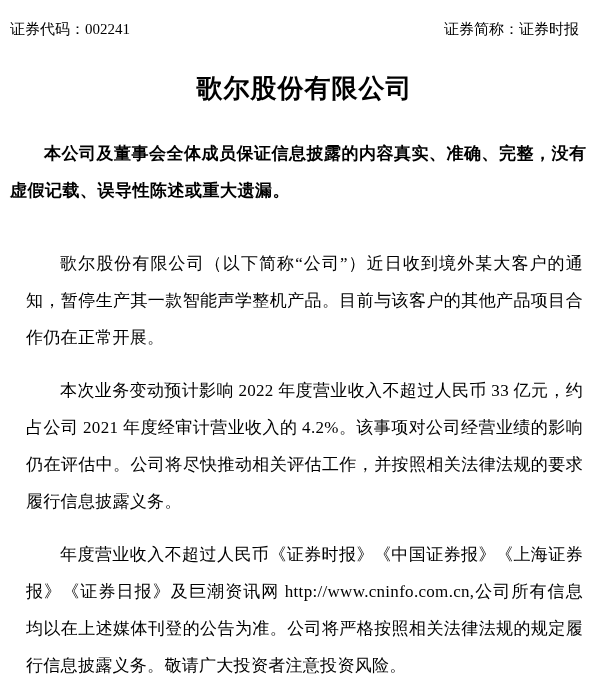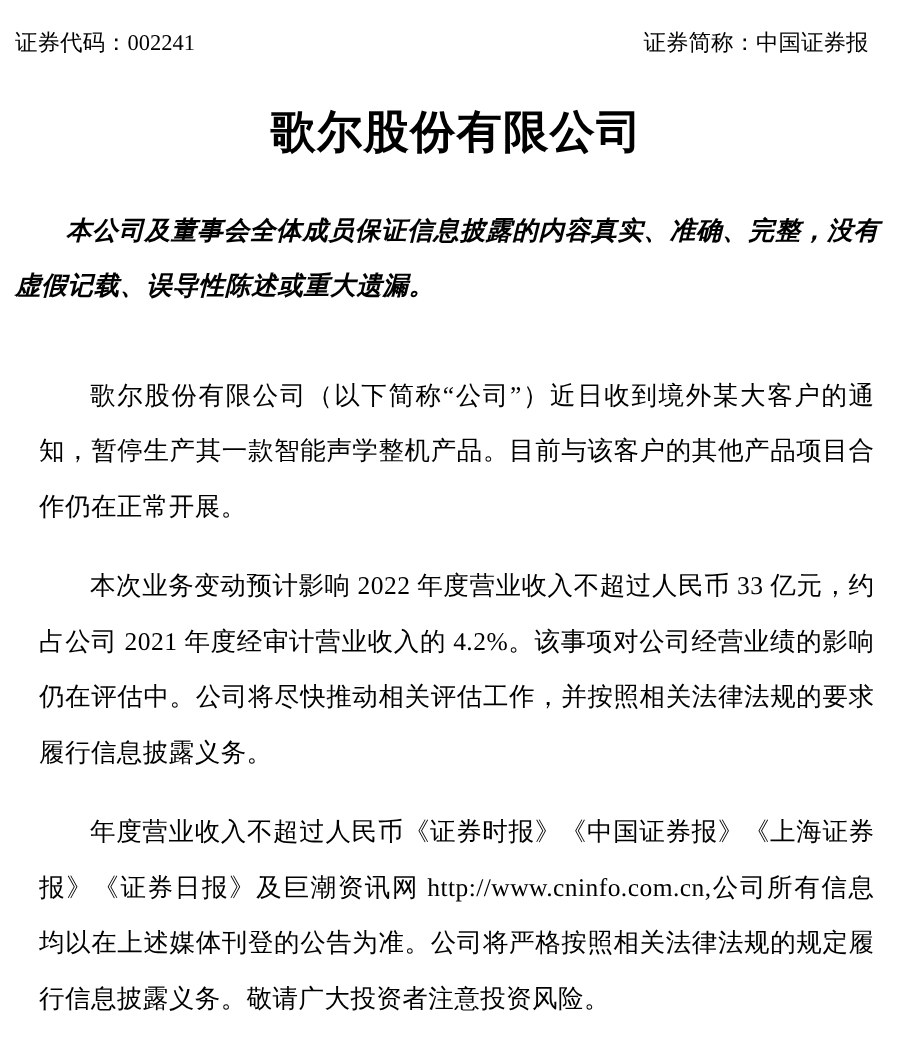--- a/index.html
+++ b/index.html
@@ -32,54 +32,53 @@
     white-space: nowrap;
   }
   .title-block {
     margin-top: 30px;
     text-align: center;
     font-family: "Liberation Sans", "DejaVu Sans", sans-serif;
     font-weight: 700;
     color: #000000;
   }
   .title-line {
-    font-size: 30px;
+    font-size: 26px;
     line-height: 41px;
     letter-spacing: 1px;
   }
   .disclaimer {
     margin: 26px 0 0 0;
     font-family: "Liberation Sans", "DejaVu Sans", sans-serif;
     font-weight: 700;
     font-size: 17px;
     line-height: 37px;
     text-indent: 2em;
     letter-spacing: 0.5px;
-    font-style: italic;
   }
   .body-paragraph {
     margin: 16px;
     font-size: 17px;
     line-height: 37px;
     text-indent: 2em;
     letter-spacing: 0.3px;
     text-align: justify;
   }
   .body-paragraph.first-after-disclaimer {
     margin-top: 36px;
   }
 </style>
 </head>
 <body>
 
 <div class="page">
 
   <div class="doc-header">
     <span>证券代码：002241</span>
-    <span>证券简称：中国证券报</span>
+    <span>证券简称：证券时报</span>
   </div>
 
   <div class="title-block">
     <div class="title-line">歌尔股份有限公司</div>
   </div>
 
   <p class="disclaimer">本公司及董事会全体成员保证信息披露的内容真实、准确、完整，没有虚假记载、误导性陈述或重大遗漏。</p>
 
   <p class="body-paragraph first-after-disclaimer">歌尔股份有限公司（以下简称“公司”）近日收到境外某大客户的通知，暂停生产其一款智能声学整机产品。目前与该客户的其他产品项目合作仍在正常开展。</p>
   <p class="body-paragraph">本次业务变动预计影响 2022 年度营业收入不超过人民币 33 亿元，约占公司 2021 年度经审计营业收入的 4.2%。该事项对公司经营业绩的影响仍在评估中。公司将尽快推动相关评估工作，并按照相关法律法规的要求履行信息披露义务。</p>

